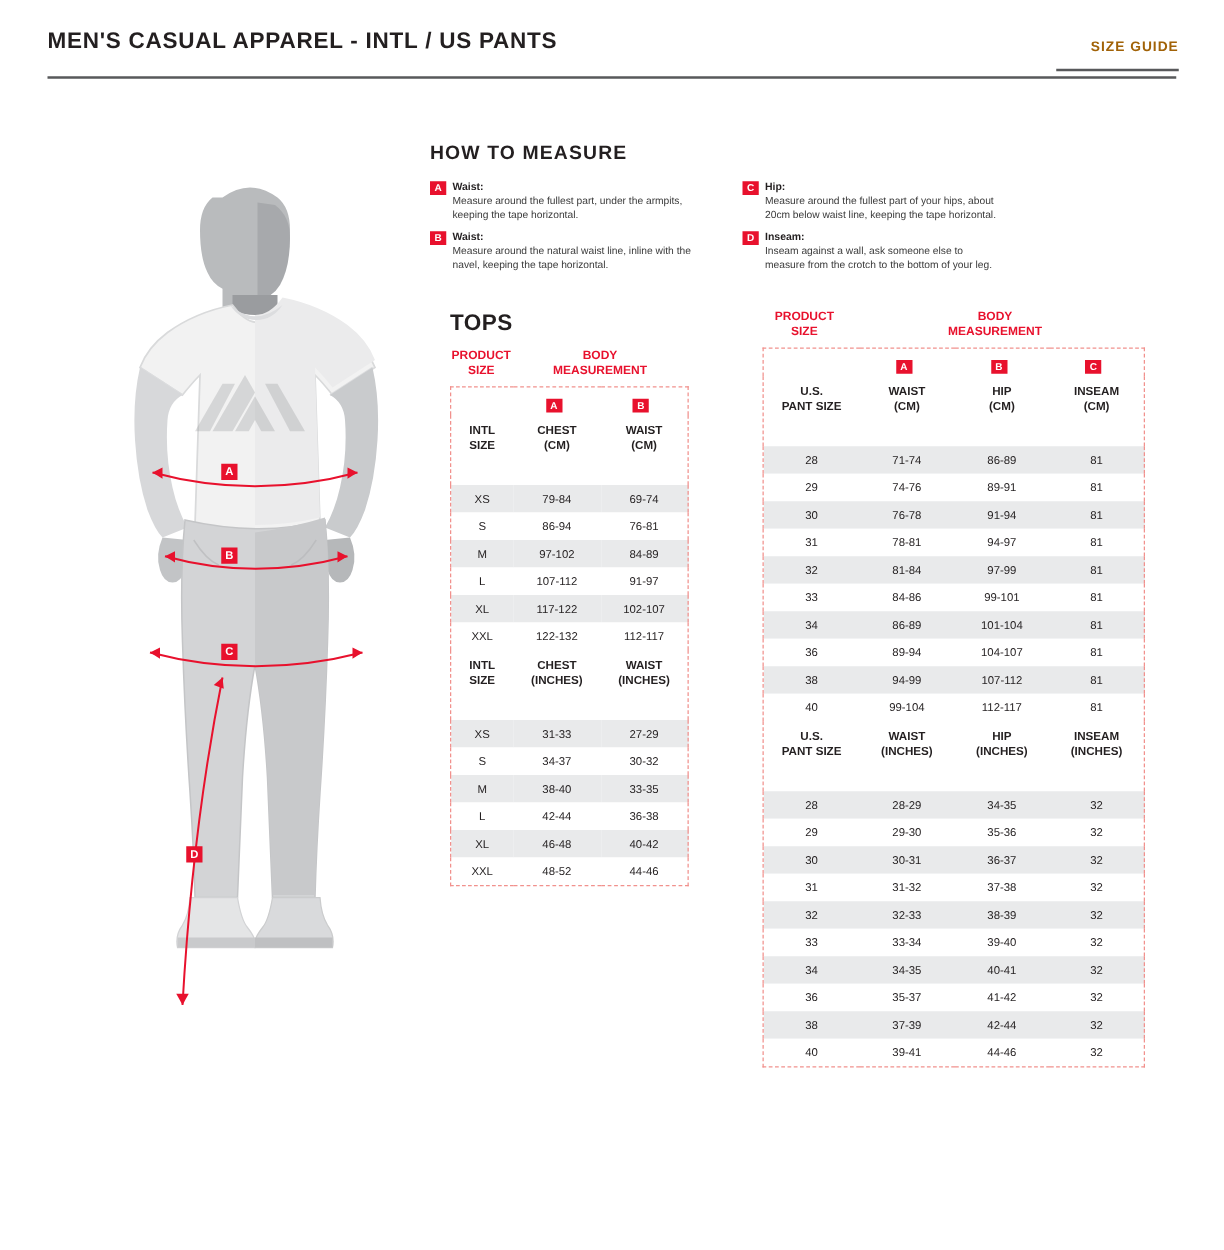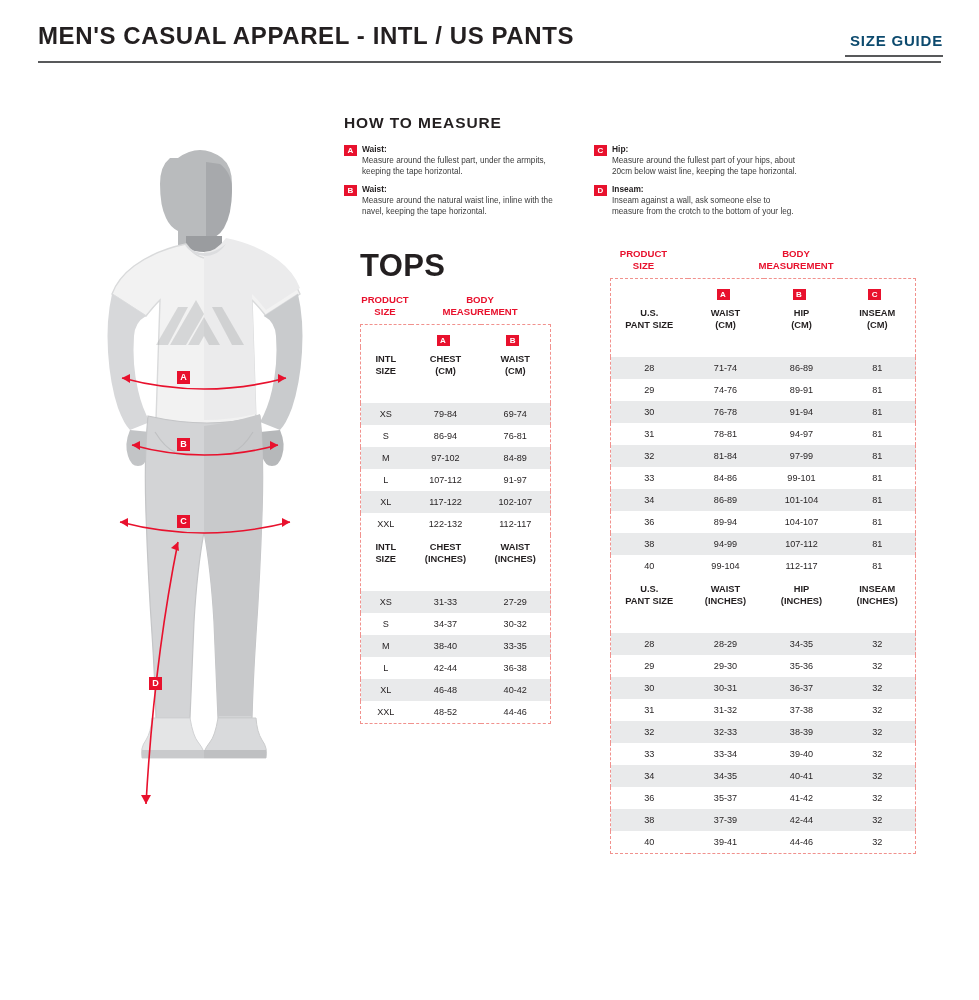--- a/index.html
+++ b/index.html
@@ -20,34 +20,34 @@
   .header {
     position: absolute;
     top: 0; left: 0;
     width: 979px;
     height: 70px;
   }
   .header-title {
     position: absolute;
     left: 38px;
     top: 22px;
-    font-size: 24px;
+    font-size: 18px;
     font-weight: bold;
     letter-spacing: 0.6px;
     color: #231f20;
     white-space: nowrap;
   }
   .header-sizeguide {
     position: absolute;
     right: 36px;
     top: 32px;
-    font-size: 15px;
+    font-size: 11px;
     font-weight: bold;
     letter-spacing: 0.8px;
-    color: #0c4a6e;
+    color: #a16207;
   }
   .header-rule {
     position: absolute;
     left: 38px;
     top: 61px;
     width: 903px;
     height: 2px;
     background: #58595b;
   }
   .header-rule-short {
@@ -131,21 +131,21 @@
   }
 
   
   .table-block {
     position: absolute;
   }
   .tops-block { left: 360px; top: 248px; width: 190px; }
   .pants-block { left: 610px; top: 248px; width: 305px; }
 
   .block-title {
-    font-size: 31px;
+    font-size: 18px;
     font-weight: bold;
     letter-spacing: 0.4px;
     color: #231f20;
     margin-bottom: 10px;
   }
   .block-heads {
     display: flex;
     font-size: 9.6px;
     font-weight: bold;
     color: #e8112d;

